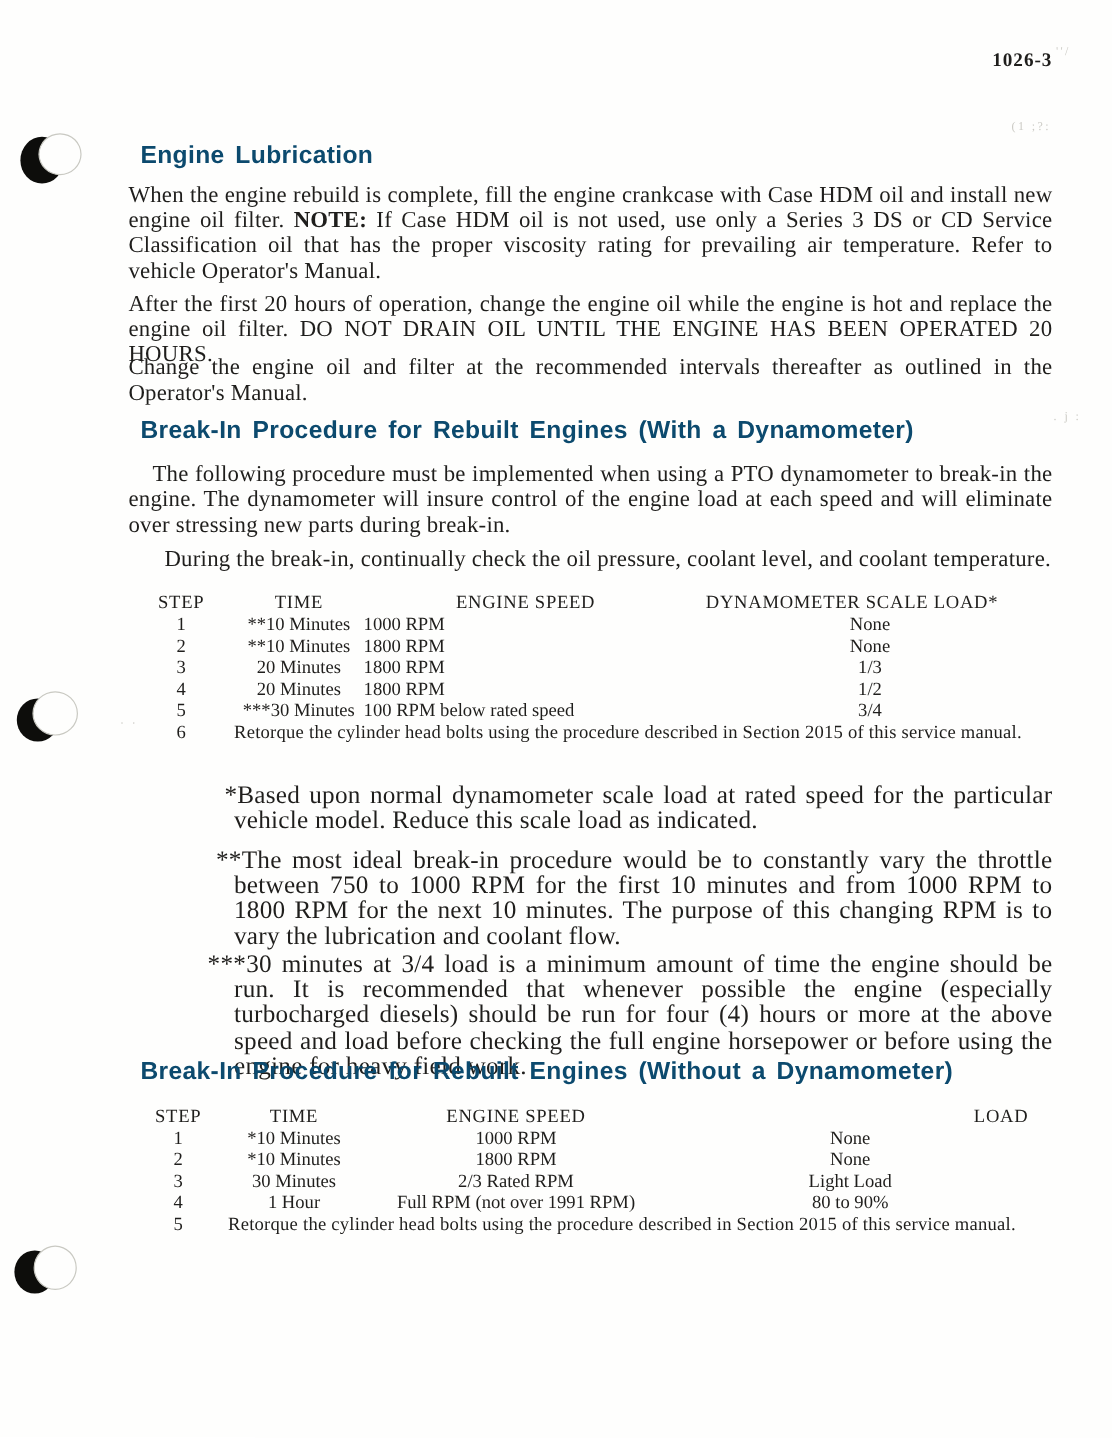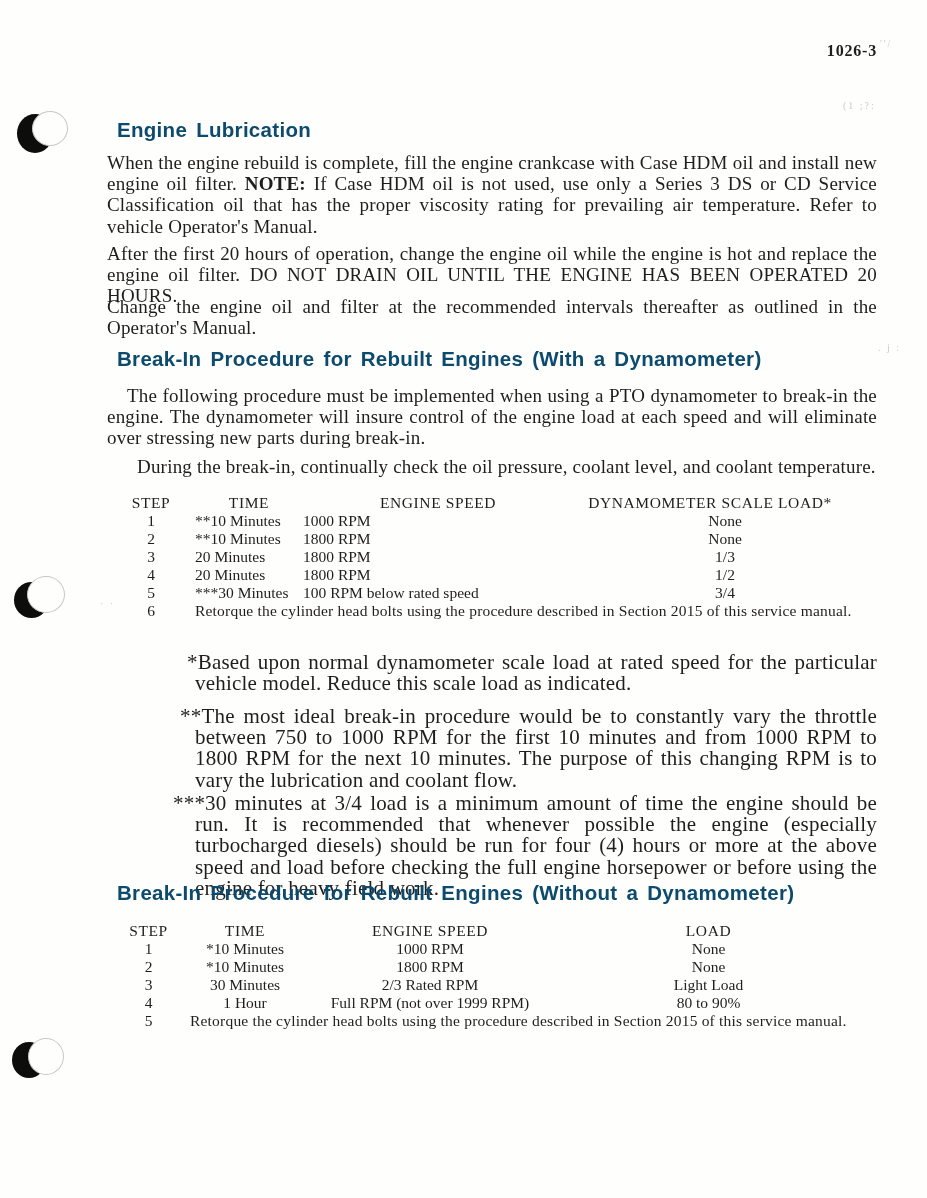--- a/index.html
+++ b/index.html
@@ -31,21 +31,21 @@
   table.proc {
     border-collapse:collapse; table-layout:fixed;
     font-size:15.5px; line-height:18px; width:770px;
   }
   table.proc th {
     font-weight:normal; letter-spacing:0.6px; text-align:center;
     padding:0; white-space:nowrap;
   }
   table.proc td { padding:0; vertical-align:top; }
   .col-step { text-align:center; }
-  .t1-time  { text-align:left; padding-right:8px; }
+  .t1-time  { text-align:center; padding-right:8px; }
   .t1-speed { text-align:left; padding-left:15px; }
   .t1-load  { text-align:center; padding-right:30px; }
   .t2-time  { text-align:center; }
   .t2-speed { text-align:center; }
   .t2-load  { text-align:center; }
   .step-note { text-align:justify; letter-spacing:0.2px; }
   .footnote {
     font-size:21px; line-height:21.2px; text-align:justify;
     letter-spacing:0.2px; left:195px; width:682px;
   }
@@ -169,21 +169,21 @@
           <col style="width:83px">
           <col style="width:110px">
           <col style="width:260px">
           <col style="width:317px">
         </colgroup>
       <tbody>
           <tr>
         <th>STEP</th>
         <th>TIME</th>
         <th>ENGINE SPEED</th>
-        <th style="padding-right:20px;">LOAD</th>
+        <th style="padding-right:20px;text-align:right;">LOAD</th>
       </tr>
       <tr>
         <td class="col-step">1</td>
         <td class="t2-time">*10 Minutes</td>
         <td class="t2-speed">1000 RPM</td>
         <td class="t2-load" style="padding-right:20px;">None</td>
       </tr>
       <tr>
         <td class="col-step">2</td>
         <td class="t2-time">*10 Minutes</td>
@@ -192,21 +192,21 @@
       </tr>
       <tr>
         <td class="col-step">3</td>
         <td class="t2-time">30 Minutes</td>
         <td class="t2-speed">2/3 Rated RPM</td>
         <td class="t2-load" style="padding-right:20px;">Light Load</td>
       </tr>
       <tr>
         <td class="col-step">4</td>
         <td class="t2-time">1 Hour</td>
-        <td class="t2-speed">Full RPM (not over 1999 RPM)</td>
+        <td class="t2-speed">Full RPM (not over 1991 RPM)</td>
         <td class="t2-load" style="padding-right:20px;margin-top:24px;">80 to 90%</td>
       </tr>
       <tr>
         <td class="col-step">5</td>
         <td colspan="3" class="step-note">Retorque the cylinder head bolts using the procedure described in Section 2015 of this service manual.</td>
       </tr>
     </tbody>
       </table>
   </div>
 

